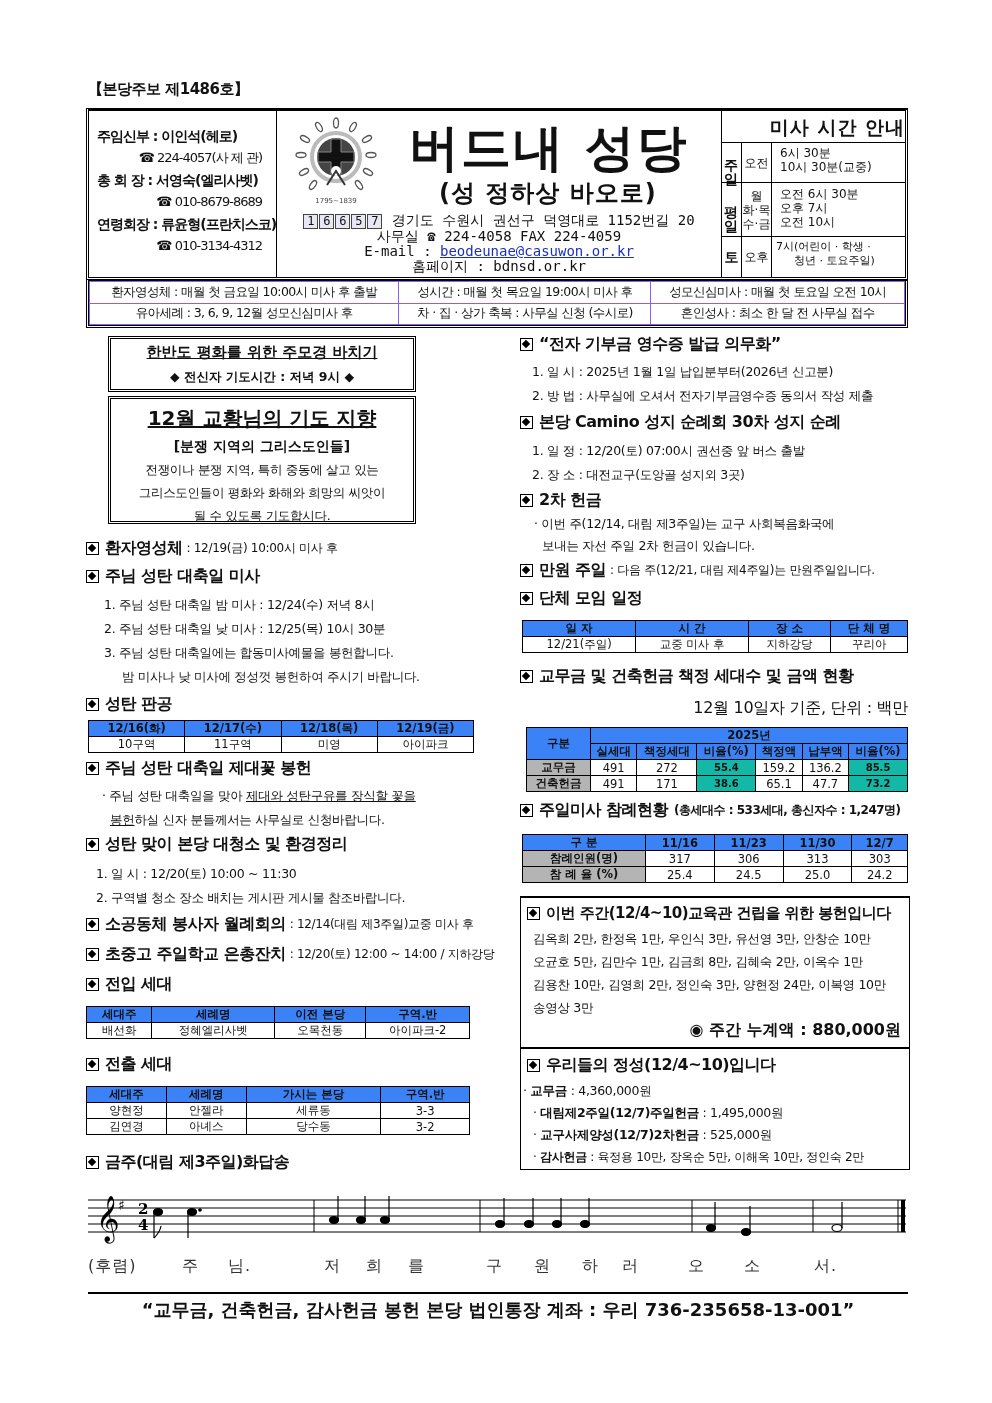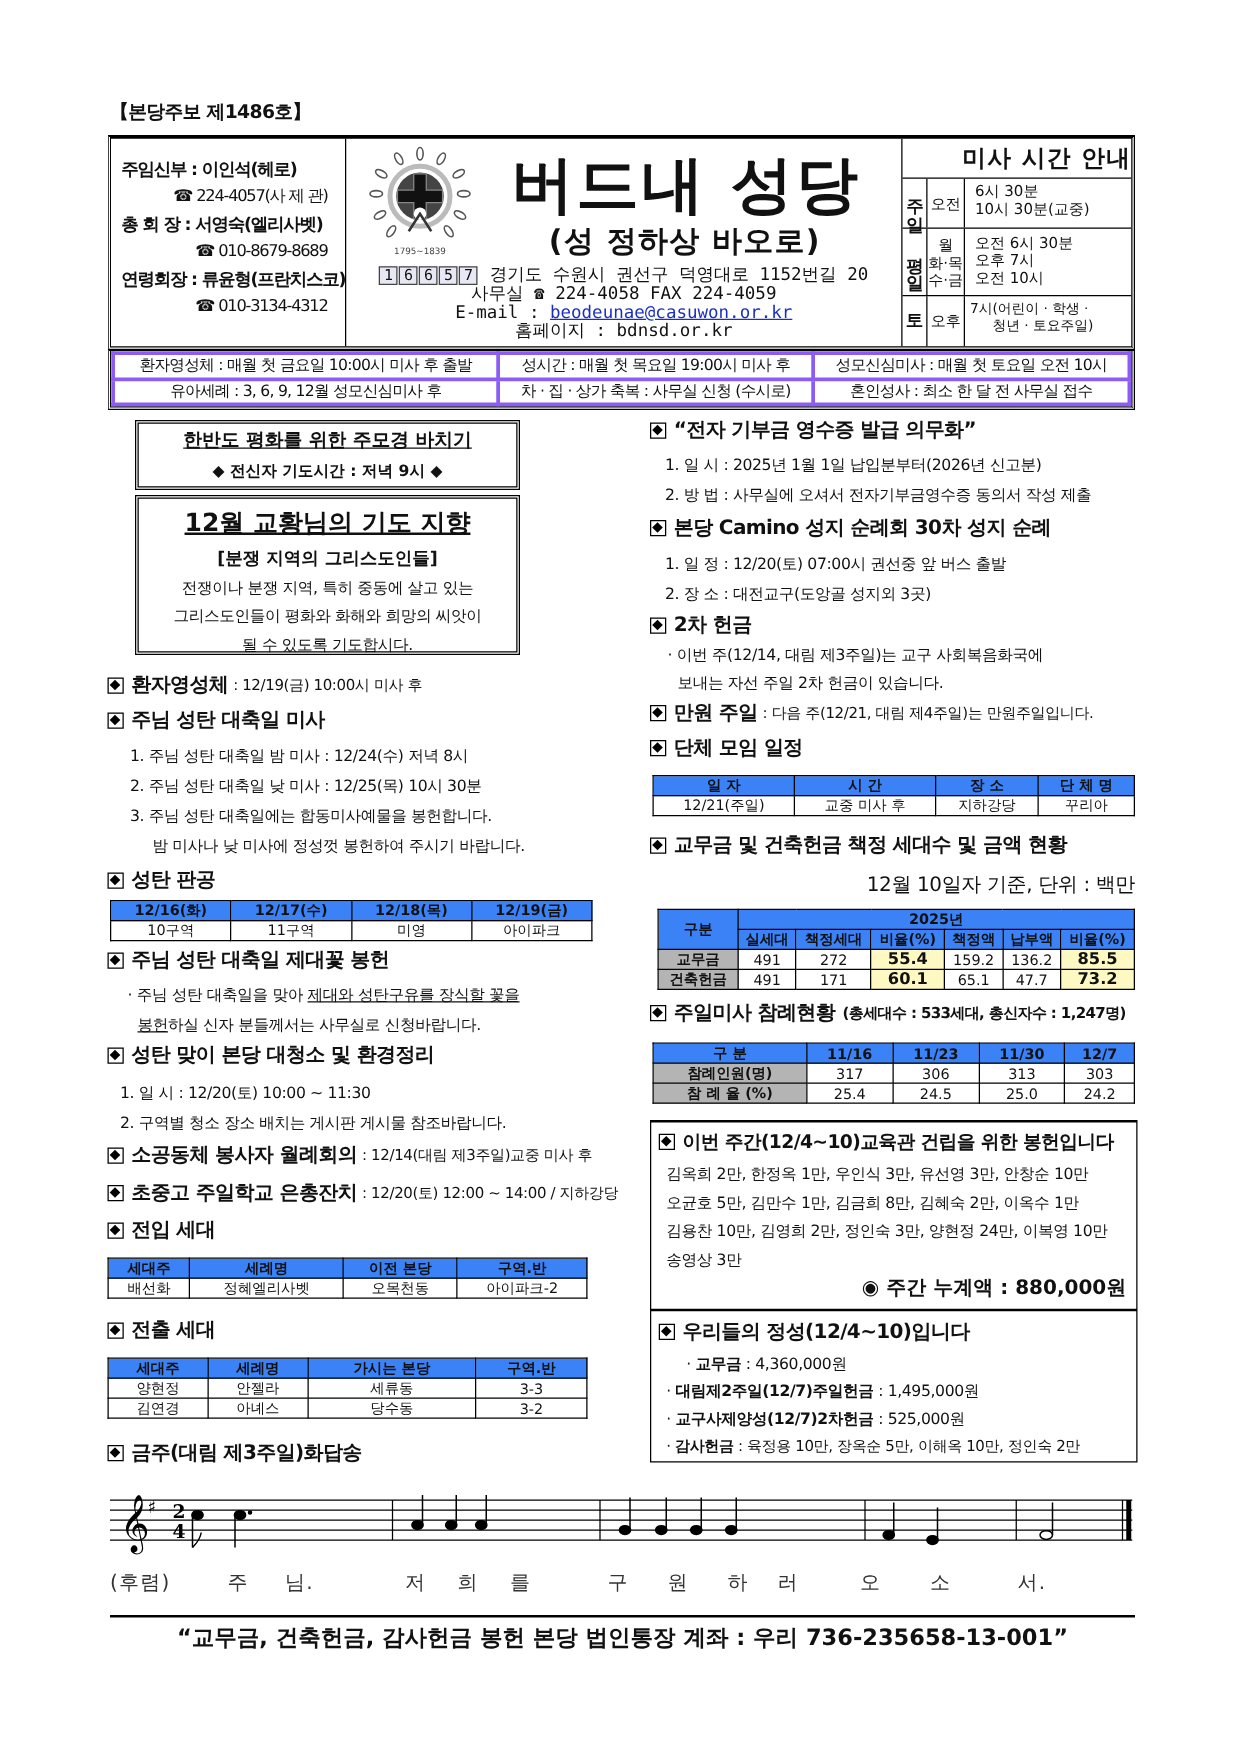--- a/index.html
+++ b/index.html
@@ -23,21 +23,21 @@
   .mast-right { left: 632px; top: 0; width: 184px; height: 100%; border-left: 1px solid #000; }
   .mass-title { height: 32px; text-align: right; font-size: 19px; font-weight: bold; line-height: 32px; border-bottom: 1px solid #000; letter-spacing: 1px; }
   .mass-row { display: flex; border-bottom: 1px solid #000; font-size: 12px; }
   .mass-row:last-child { border-bottom: none; }
   .mass-row .day { width: 20px; border-right: 1px solid #000; font-weight: bold; font-size: 14px; display: flex; align-items: center; justify-content: center; text-align: center; line-height: 16px; }
   .mass-row .ap { width: 30px; border-right: 1px solid #000; display: flex; align-items: center; justify-content: center; text-align: center; line-height: 14px; }
   .mass-row .tm { flex: 1; padding: 3px 0 3px 8px; line-height: 14px; }
 
   .info-strip { left: 86px; top: 280px; width: 822px; height: 48px; border: 3px double #000; border-top: 1px solid #000; }
   .info-strip table { width: 100%; height: 100%; border-collapse: collapse; font-size: 12.5px; letter-spacing: -0.6px; }
-  .info-strip td { border: 3px solid #8b5cf6; text-align: center; white-space: nowrap; padding: 0 2px; }
+  .info-strip td { border: 1px solid #8b5cf6; text-align: center; white-space: nowrap; padding: 0 2px; }
 
   
   .box-dbl { border: 3px double #000; }
   .peace-box { left: 108px; top: 336px; width: 308px; height: 56px; text-align: center; }
   .peace-box .t { font-size: 15px; font-weight: bold; text-decoration: underline; margin-top: 4px; letter-spacing: 0px; }
   .peace-box .s { font-size: 12.5px; margin-top: 7px; font-weight: bold; }
   .pope-box { left: 108px; top: 396px; width: 308px; height: 128px; text-align: center; }
   .pope-box .t { font-size: 20px; font-weight: bold; text-decoration: underline; margin-top: 6px; }
   .pope-box .s { font-size: 14px; font-weight: bold; margin-top: 6px; }
   .pope-box .b { font-size: 12.5px; line-height: 23px; margin-top: 2px; letter-spacing: -0.3px; }
@@ -47,21 +47,21 @@
   .sec .ic::after { content: ""; position: absolute; left: 2px; top: 2px; width: 6px; height: 6px; background: #000; transform: rotate(45deg); }
   .sec .note { font-size: 12px; font-weight: normal; margin-left: 4px; letter-spacing: -0.3px; }
   .sec .note-b { font-size: 12px; font-weight: bold; margin-left: 6px; }
   .line { font-size: 12.5px; white-space: nowrap; letter-spacing: -0.3px; }
   .u { text-decoration: underline; }
 
   table.grid { border-collapse: collapse; font-size: 11.5px; text-align: center; }
   table.grid td, table.grid th { border: 1px solid #000; height: 16px; padding: 0 2px; }
   table.grid th { background: #3b82f6; font-weight: bold; }
   table.grid .g { background: #b4b4b4; font-weight: bold; }
-  table.grid .gb { background: #fef9c3; font-weight: bold; font-size: 13px; }
+  table.grid .gb { background: #14b8a6; font-weight: bold; font-size: 10px; }
 
   .offer-box { left: 520px; top: 896px; width: 390px; height: 152px; border: 1px solid #000; border-top: 2px solid #000; }
   .offer-box .names { font-size: 12.5px; line-height: 23px; padding-left: 12px; letter-spacing: -0.3px; }
   .offer-box .total { position: absolute; right: 8px; bottom: 6px; font-size: 16px; font-weight: bold; }
   .gift-box { left: 520px; top: 1048px; width: 390px; height: 122px; border: 1px solid #000; }
   .gift-box .line b { font-weight: bold; }
 
   .staff { left: 88px; top: 1194px; width: 818px; height: 48px; }
   .lyrics { left: 88px; top: 1256px; width: 820px; font-size: 16px; color: #333; letter-spacing: 1px; }
   .lyrics span { position: absolute; top: 0; white-space: nowrap; }
@@ -369,21 +369,21 @@
         <td>272</td>
         <td class="gb">55.4</td>
         <td>159.2</td>
         <td>136.2</td>
         <td class="gb">85.5</td>
       </tr>
   <tr>
         <td class="g">건축헌금</td>
         <td>491</td>
         <td>171</td>
-        <td class="gb">60.1</td>
+        <td class="gb">38.6</td>
         <td>65.1</td>
         <td>47.7</td>
         <td class="gb">73.2</td>
       </tr>
 </tbody>
   </table>
 
 <div class="abs sec" style="left:520px;top:800px">
     <span class="ic"></span>
     <span>주일미사 참례현황</span>
@@ -427,21 +427,21 @@
       <div>송영상 3만</div>
   </div>
   <div class="total">◉ 주간 누계액 : 880,000원</div>
 </div>
 
 <div class="abs gift-box">
   <div class="sec" style="margin:6px 0 4px 6px">
       <span class="ic"></span>
       <span>우리들의 정성(12/4~10)입니다</span>
     </div>
-  <div class="line" style="margin-left:28px;line-height:22px">· <b>교무금</b><span> : 4,360,000원</span></div>
+  <div class="line" style="margin-left:2px;line-height:22px">· <b>교무금</b><span> : 4,360,000원</span></div>
   <div class="line" style="margin-left:12px;line-height:22px">· <b>대림제2주일(12/7)주일헌금</b><span> : 1,495,000원</span></div>
   <div class="line" style="margin-left:12px;line-height:22px">· <b>교구사제양성(12/7)2차헌금</b><span> : 525,000원</span></div>
   <div class="line" style="margin-left:12px;line-height:22px;font-size:12px">· <b>감사헌금</b><span> : 육정용 10만, 장옥순 5만, 이해옥 10만, 정인숙 2만</span></div>
 </div>
 
 <div class="abs staff">
   <svg width="818" height="60" viewBox="0 0 818 60" style="position:absolute;left:0;top:0">
     <g stroke="#000" stroke-width="1">
       <line x1="0" y1="6" x2="818" y2="6"></line>
         <line x1="0" y1="14" x2="818" y2="14"></line>

